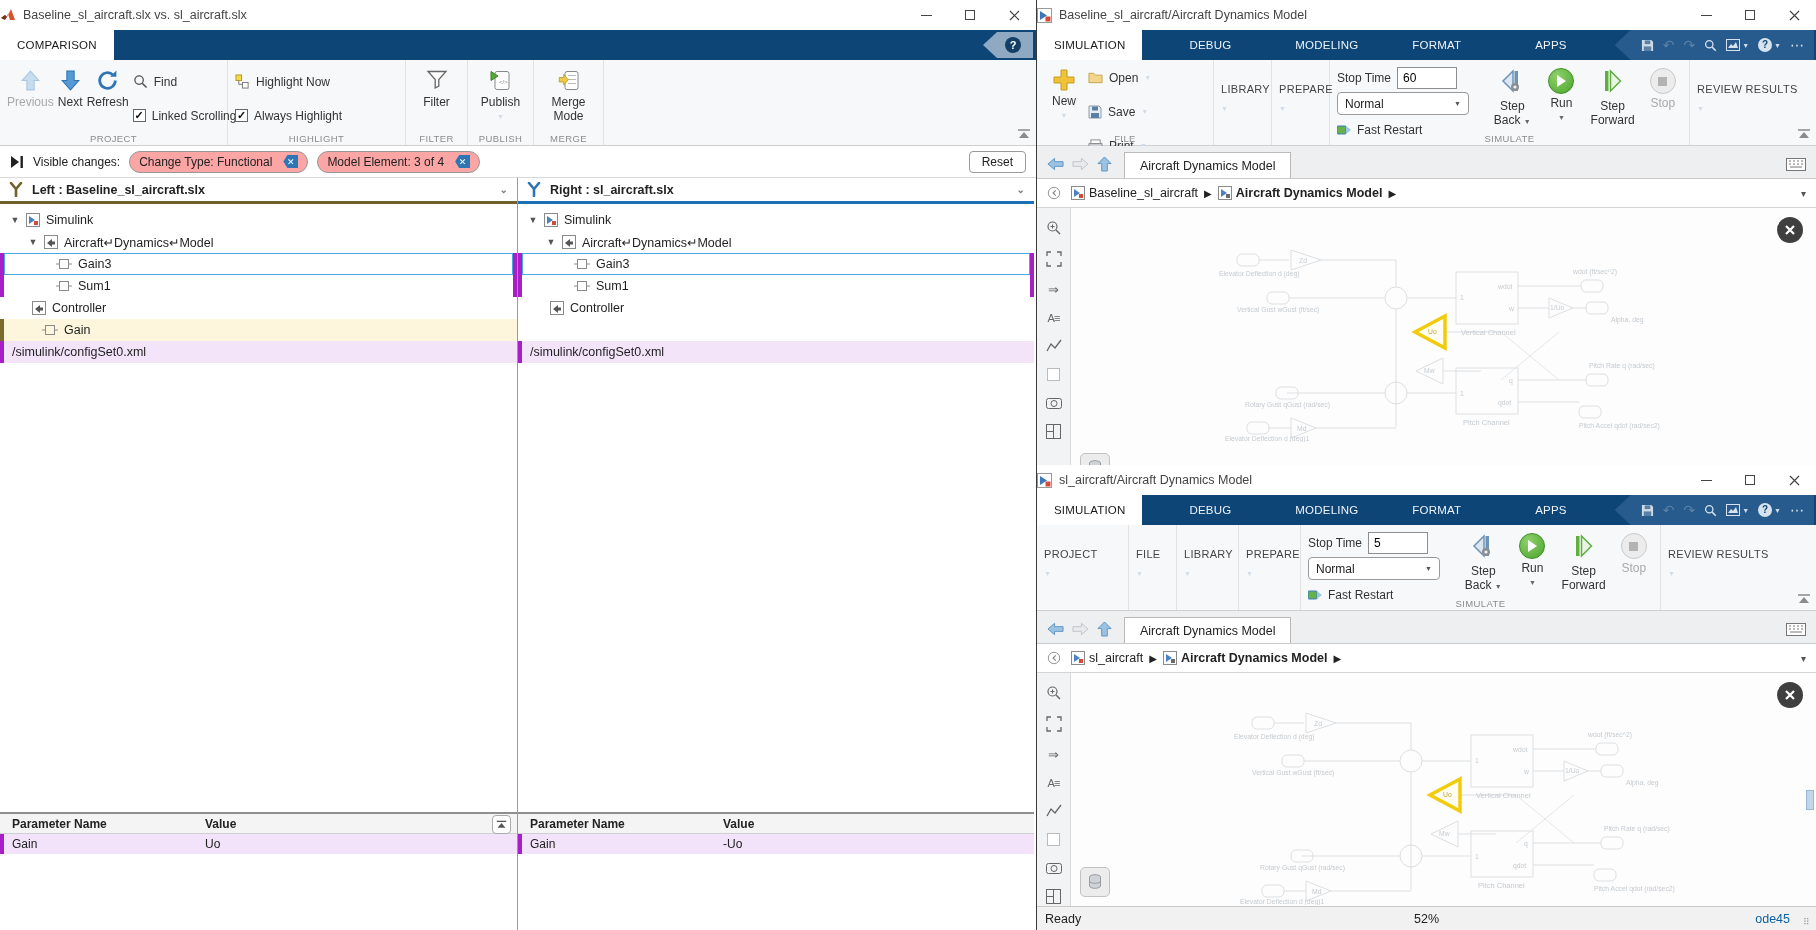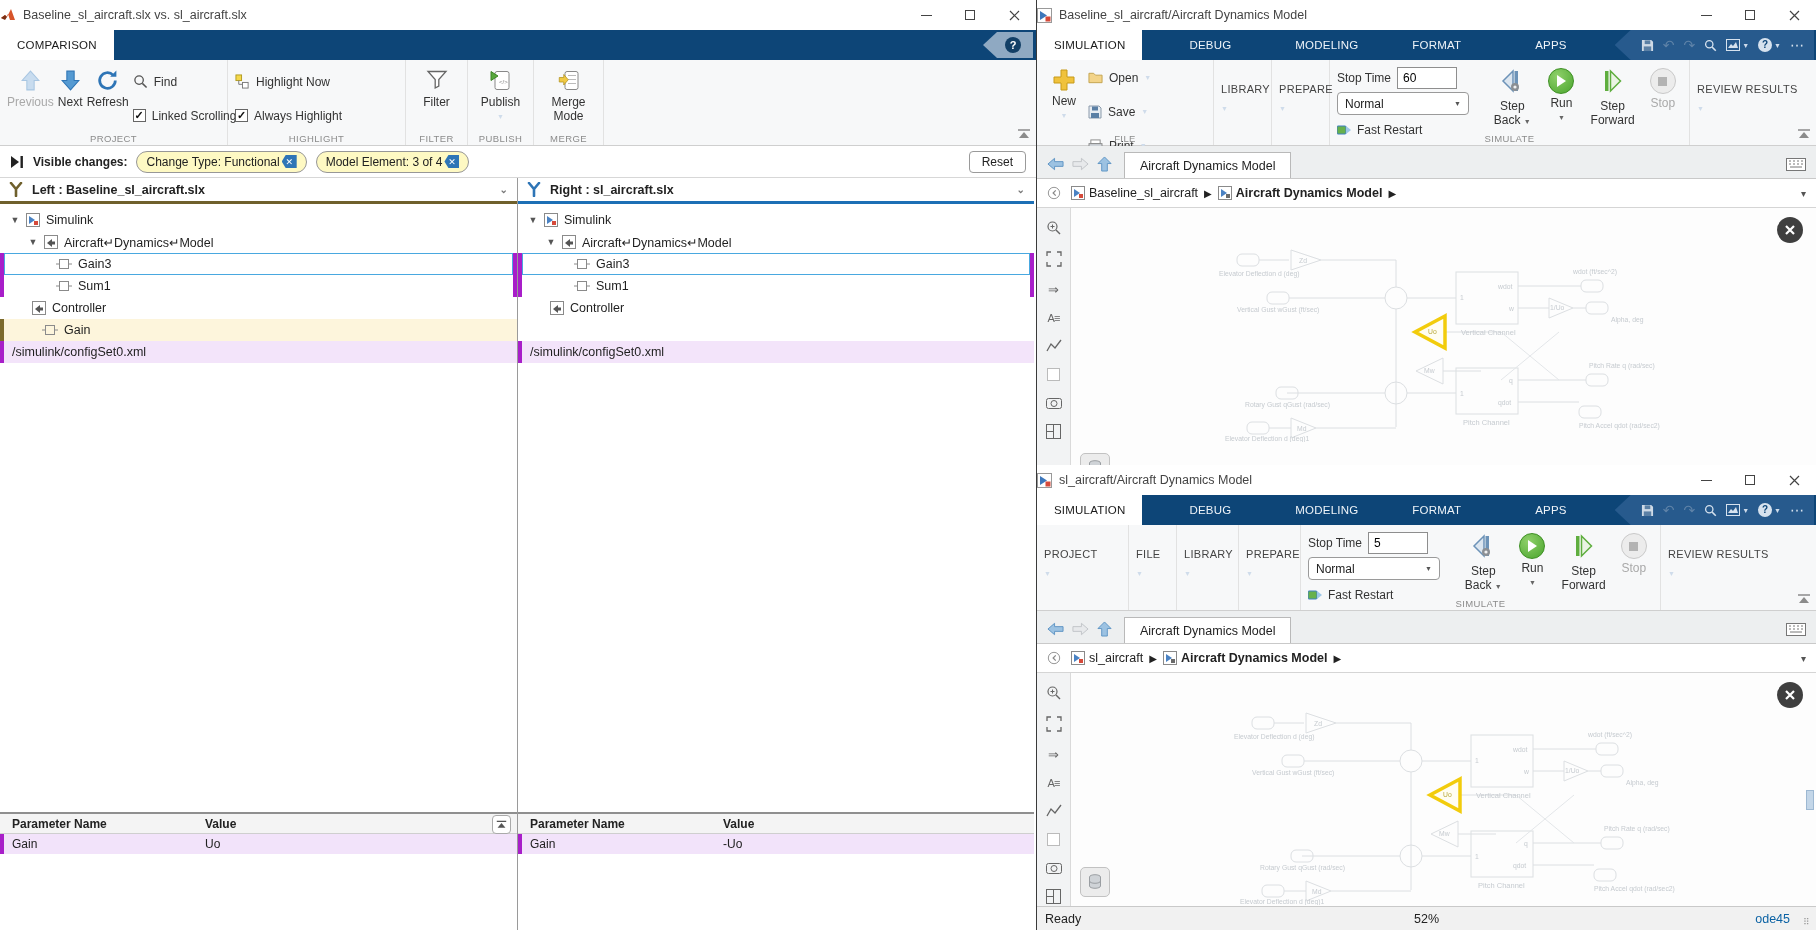--- a/index.html
+++ b/index.html
@@ -29,21 +29,21 @@
   .sec{position:absolute;bottom:1px;left:0;right:0;text-align:center;font-size:9.5px;color:#8b8b8b;letter-spacing:.4px}
   .bigbtn{width:56px;display:flex;flex-direction:column;align-items:center;gap:3px;padding-top:3px;font-size:12px;color:#333;text-align:center;line-height:1.15}
   .bigbtn.dis{color:#a9a9a9}
   .smcol{display:flex;flex-direction:column;justify-content:flex-start;gap:13px;padding-top:6px}
   .smrow{display:flex;align-items:center;gap:6px;font-size:12px;color:#333;height:21px;white-space:nowrap}
   .cbx{width:13px;height:13px;border:1px solid #666;background:#fff;display:flex;align-items:center;justify-content:center;font-size:11px;color:#111;font-weight:700}
   .vbtn{width:70px;align-self:stretch;display:flex;flex-direction:column;justify-content:center;gap:10px;font-size:11px;color:#444;letter-spacing:.3px}
   .collapser{position:absolute;right:5px;bottom:6px;color:#8b8b8b}
   
   .fbar{height:32px;min-height:32px;display:flex;align-items:center;gap:9px;padding:0 10px;background:#fff;border-bottom:1px solid #d7d7d7}
-  .chip{display:flex;align-items:center;gap:2px;border:1px solid #979797;border-radius:12px;padding:3px 9px;font-size:12px;background:#fef9c3}
+  .chip{display:flex;align-items:center;gap:11px;border:1px solid #979797;border-radius:12px;padding:3px 9px;font-size:12px;background:#fca5a5}
   .chipx{width:15px;height:13px;background:#2e75b6;color:#fff;font-size:9px;display:flex;align-items:center;justify-content:center;clip-path:polygon(4px 0,100% 0,100% 100%,4px 100%,0 50%)}
   .resetb{margin-left:auto;border:1px solid #9a9a9a;border-radius:4px;padding:3px 12px;background:#fff;font-size:12px}
   
   .panes{flex:1;display:flex;position:relative;background:#fff}
   .pane{width:517px;min-width:517px;position:relative;display:flex;flex-direction:column}
   .pane.r{border-left:1px solid #9a9a9a;width:452px}
   .phead{height:26px;min-height:26px;display:flex;align-items:center;gap:9px;padding:0 9px;font-weight:700;font-size:12.5px;position:relative}
   .phead .dnv{margin-left:auto;color:#777;font-size:10px}
   .ptree{flex:1;position:relative;padding-top:5px}
   .trow{height:22px;display:flex;align-items:center;position:relative;font-size:12.5px;color:#1f1f1f;gap:6px}
@@ -205,21 +205,21 @@
           <path d="M1 1h12" stroke="#8b8b8b" stroke-width="1.5"></path>
           <path d="M7 3l5 6H2z" fill="#8b8b8b"></path>
         </svg>
     </div>
   </div>
   <div class="fbar">
     <svg width="14" height="14" viewBox="0 0 14 14">
         <path d="M1 1l8 6-8 6z" fill="#222"></path>
         <rect x="10.5" y="1" width="2.4" height="12" fill="#222"></rect>
       </svg>
-    <span style="font-weight:700">Visible changes:</span>
+    <span style="font-weight:400">Visible changes:</span>
     <div class="chip">
       <span>Change Type: Functional</span>
       <span class="chipx">✕</span>
     </div>
     <div class="chip">
       <span>Model Element: 3 of 4</span>
       <span class="chipx">✕</span>
     </div>
     <div class="resetb">Reset</div>
   </div>

